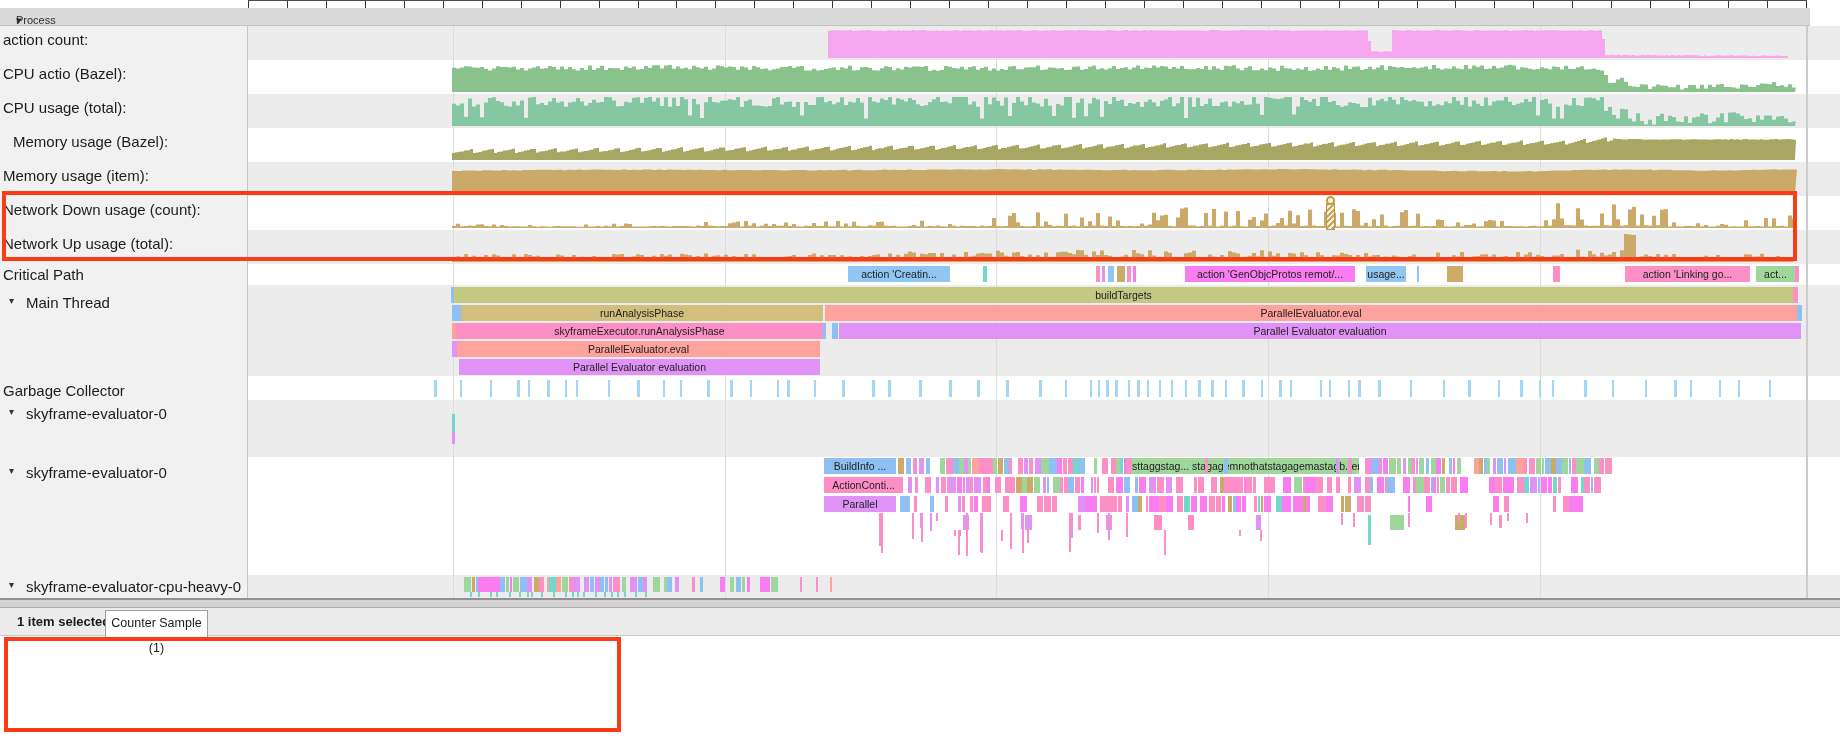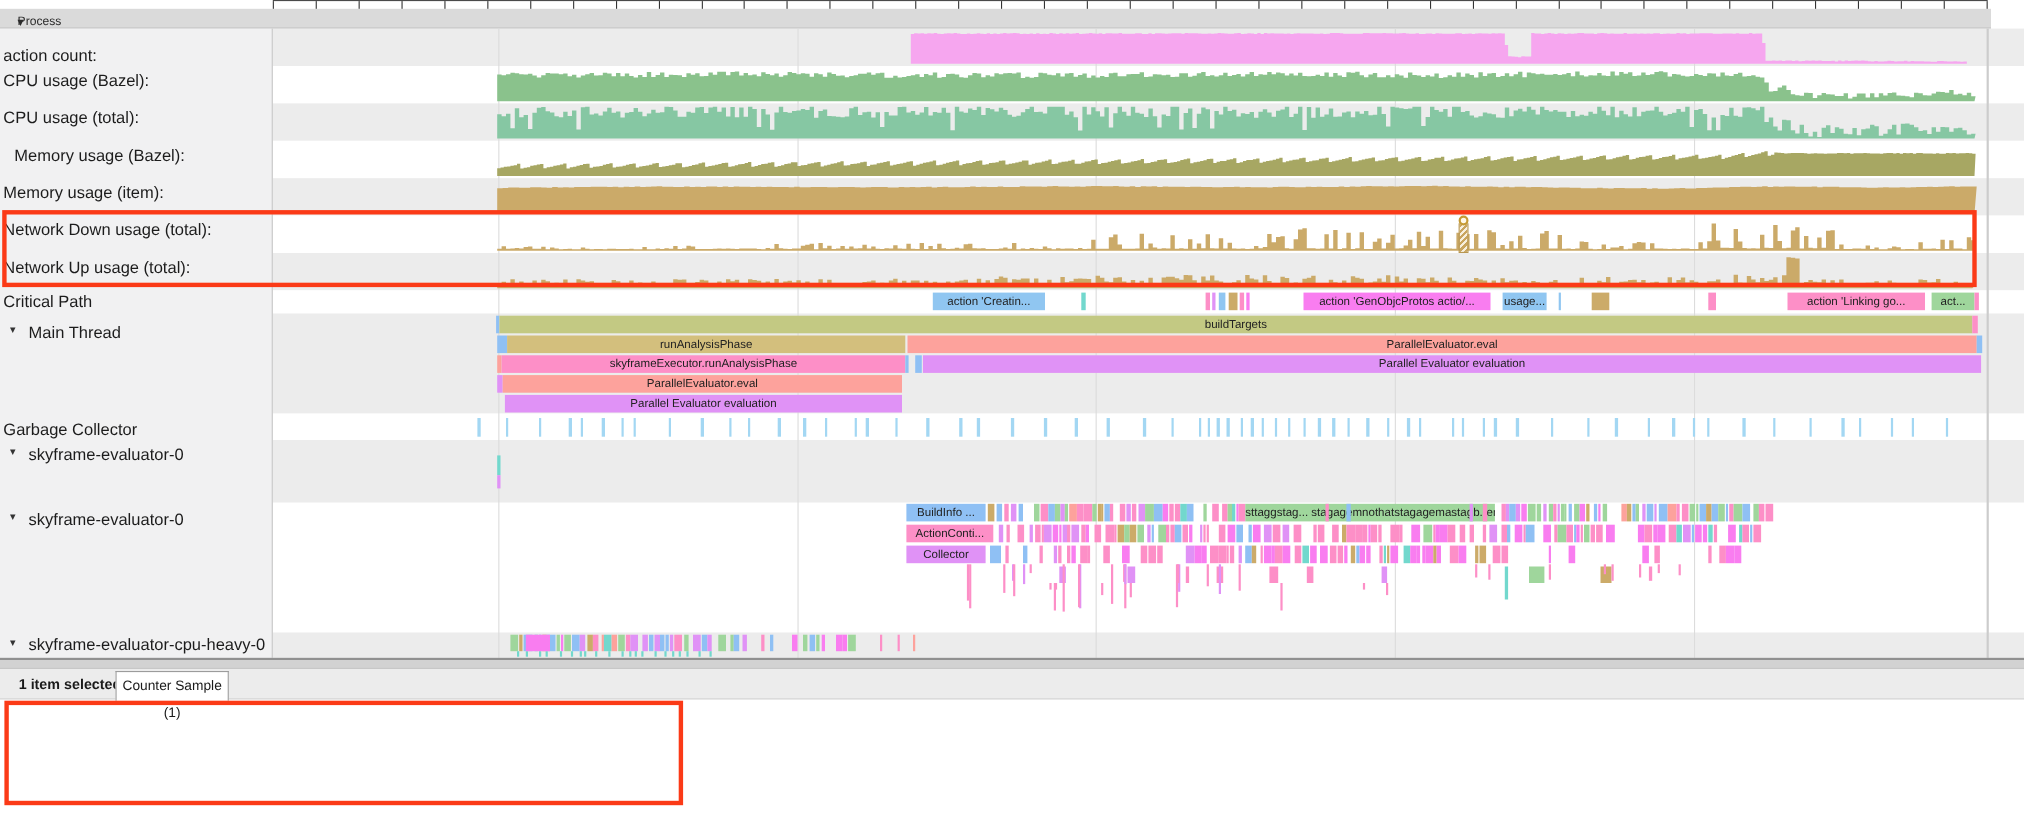--- a/index.html
+++ b/index.html
@@ -71,21 +71,21 @@
         <path d="M452 262L452 259.4L456 259.4L456 256.2L460 256.2L460 259.4L464 259.4L464 253.9L468 253.9L468 257.2L472 257.2L472 255.8L476 255.8L476 259.2L480 259.2L480 257.4L484 257.4L484 255.0L488 255.0L488 257.2L492 257.2L492 254.3L496 254.3L496 255.6L500 255.6L500 258.6L504 258.6L504 257.1L508 257.1L508 259.0L512 259.0L512 254.2L516 254.2L516 259.3L520 259.3L520 259.6L524 259.6L524 253.9L528 253.9L528 254.9L532 254.9L532 256.2L536 256.2L536 255.7L540 255.7L540 259.2L544 259.2L544 258.2L548 258.2L548 258.9L552 258.9L552 257.7L556 257.7L556 254.5L560 254.5L560 255.6L564 255.6L564 258.8L568 258.8L568 258.0L572 258.0L572 255.1L576 255.1L576 257.9L580 257.9L580 256.8L584 256.8L584 259.2L588 259.2L588 259.1L592 259.1L592 256.0L596 256.0L596 259.1L600 259.1L600 258.5L604 258.5L604 259.2L608 259.2L608 258.3L612 258.3L612 253.9L616 253.9L616 254.4L620 254.4L620 254.1L624 254.1L624 259.3L628 259.3L628 258.4L632 258.4L632 256.3L636 256.3L636 254.3L640 254.3L640 255.0L644 255.0L644 257.9L648 257.9L648 259.0L652 259.0L652 255.8L656 255.8L656 259.0L660 259.0L660 253.9L664 253.9L664 255.7L668 255.7L668 254.4L672 254.4L672 259.3L676 259.3L676 259.2L680 259.2L680 253.8L684 253.8L684 254.5L688 254.5L688 255.3L692 255.3L692 257.1L696 257.1L696 255.9L700 255.9L700 259.1L704 259.1L704 253.6L708 253.6L708 259.0L712 259.0L712 255.8L716 255.8L716 255.3L720 255.3L720 256.8L724 256.8L724 254.8L728 254.8L728 258.1L732 258.1L732 256.0L736 256.0L736 259.5L740 259.5L740 257.8L744 257.8L744 253.9L748 253.9L748 257.9L752 257.9L752 254.3L756 254.3L756 257.8L760 257.8L760 259.0L764 259.0L764 258.9L768 258.9L768 258.8L772 258.8L772 259.1L776 259.1L776 258.9L780 258.9L780 259.1L784 259.1L784 256.4L788 256.4L788 256.0L792 256.0L792 255.1L796 255.1L796 259.7L800 259.7L800 257.1L804 257.1L804 258.9L808 258.9L808 254.9L812 254.9L812 253.4L816 253.4L816 259.4L820 259.4L820 255.2L824 255.2L824 258.0L828 258.0L828 255.1L832 255.1L832 254.9L836 254.9L836 259.1L840 259.1L840 255.2L844 255.2L844 257.5L848 257.5L848 256.2L852 256.2L852 258.2L856 258.2L856 258.0L860 258.0L860 256.0L864 256.0L864 257.5L868 257.5L868 255.9L872 255.9L872 255.1L876 255.1L876 254.4L880 254.4L880 259.1L884 259.1L884 259.6L888 259.6L888 253.5L892 253.5L892 258.1L896 258.1L896 254.7L900 254.7L900 259.3L904 259.3L904 253.7L908 253.7L908 251.4L912 251.4L912 252.4L916 252.4L916 257.1L920 257.1L920 253.8L924 253.8L924 254.3L928 254.3L928 253.1L932 253.1L932 253.1L936 253.1L936 257.5L940 257.5L940 253.1L944 253.1L944 259.5L948 259.5L948 258.2L952 258.2L952 254.4L956 254.4L956 258.4L960 258.4L960 258.9L964 258.9L964 251.9L968 251.9L968 256.5L972 256.5L972 255.7L976 255.7L976 253.4L980 253.4L980 253.1L984 253.1L984 253.4L988 253.4L988 253.6L992 253.6L992 259.2L996 259.2L996 250.7L1000 250.7L1000 252.6L1004 252.6L1004 255.8L1008 255.8L1008 256.7L1012 256.7L1012 252.4L1016 252.4L1016 252.1L1020 252.1L1020 256.0L1024 256.0L1024 259.0L1028 259.0L1028 254.6L1032 254.6L1032 259.0L1036 259.0L1036 255.2L1040 255.2L1040 259.1L1044 259.1L1044 252.4L1048 252.4L1048 257.4L1052 257.4L1052 257.7L1056 257.7L1056 252.2L1060 252.2L1060 251.7L1064 251.7L1064 251.7L1068 251.7L1068 253.0L1072 253.0L1072 254.3L1076 254.3L1076 249.9L1080 249.9L1080 250.3L1084 250.3L1084 254.8L1088 254.8L1088 258.8L1092 258.8L1092 251.4L1096 251.4L1096 255.0L1100 255.0L1100 250.5L1104 250.5L1104 255.0L1108 255.0L1108 255.8L1112 255.8L1112 259.4L1116 259.4L1116 259.4L1120 259.4L1120 256.6L1124 256.6L1124 254.8L1128 254.8L1128 257.9L1132 257.9L1132 250.1L1136 250.1L1136 253.2L1140 253.2L1140 254.2L1144 254.2L1144 257.1L1148 257.1L1148 250.3L1152 250.3L1152 255.4L1156 255.4L1156 257.4L1160 257.4L1160 259.2L1164 259.2L1164 251.5L1168 251.5L1168 252.7L1172 252.7L1172 258.1L1176 258.1L1176 256.9L1180 256.9L1180 257.9L1184 257.9L1184 253.3L1188 253.3L1188 252.5L1192 252.5L1192 250.7L1196 250.7L1196 259.1L1200 259.1L1200 259.3L1204 259.3L1204 259.0L1208 259.0L1208 254.4L1212 254.4L1212 256.5L1216 256.5L1216 259.0L1220 259.0L1220 255.1L1224 255.1L1224 257.4L1228 257.4L1228 251.2L1232 251.2L1232 252.5L1236 252.5L1236 253.4L1240 253.4L1240 257.9L1244 257.9L1244 256.8L1248 256.8L1248 255.8L1252 255.8L1252 253.1L1256 253.1L1256 256.2L1260 256.2L1260 250.3L1264 250.3L1264 258.0L1268 258.0L1268 251.4L1272 251.4L1272 255.8L1276 255.8L1276 253.2L1280 253.2L1280 259.3L1284 259.3L1284 258.9L1288 258.9L1288 253.0L1292 253.0L1292 253.4L1296 253.4L1296 256.7L1300 256.7L1300 252.2L1304 252.2L1304 255.2L1308 255.2L1308 259.6L1312 259.6L1312 259.1L1316 259.1L1316 252.3L1320 252.3L1320 255.3L1324 255.3L1324 257.2L1328 257.2L1328 258.5L1332 258.5L1332 255.3L1336 255.3L1336 255.5L1340 255.5L1340 252.7L1344 252.7L1344 254.1L1348 254.1L1348 254.9L1352 254.9L1352 259.1L1356 259.1L1356 254.9L1360 254.9L1360 259.1L1364 259.1L1364 252.9L1368 252.9L1368 256.6L1372 256.6L1372 255.2L1376 255.2L1376 255.1L1380 255.1L1380 257.1L1384 257.1L1384 256.4L1388 256.4L1388 259.0L1392 259.0L1392 255.4L1396 255.4L1396 256.6L1400 256.6L1400 259.6L1404 259.6L1404 259.4L1408 259.4L1408 256.1L1412 256.1L1412 254.6L1416 254.6L1416 259.0L1420 259.0L1420 258.8L1424 258.8L1424 258.6L1428 258.6L1428 259.5L1432 259.5L1432 257.9L1436 257.9L1436 252.4L1440 252.4L1440 259.0L1444 259.0L1444 258.9L1448 258.9L1448 259.4L1452 259.4L1452 255.3L1456 255.3L1456 256.5L1460 256.5L1460 251.9L1464 251.9L1464 259.4L1468 259.4L1468 259.4L1472 259.4L1472 256.2L1476 256.2L1476 256.0L1480 256.0L1480 254.5L1484 254.5L1484 254.3L1488 254.3L1488 256.6L1492 256.6L1492 254.6L1496 254.6L1496 259.0L1500 259.0L1500 256.8L1504 256.8L1504 256.1L1508 256.1L1508 258.4L1512 258.4L1512 258.4L1516 258.4L1516 252.0L1520 252.0L1520 258.9L1524 258.9L1524 254.5L1528 254.5L1528 252.3L1532 252.3L1532 256.8L1536 256.8L1536 254.8L1540 254.8L1540 256.1L1544 256.1L1544 258.8L1548 258.8L1548 259.1L1552 259.1L1552 255.6L1556 255.6L1556 255.6L1560 255.6L1560 254.1L1564 254.1L1564 259.4L1568 259.4L1568 258.9L1572 258.9L1572 259.0L1576 259.0L1576 249.7L1580 249.7L1580 256.8L1584 256.8L1584 257.0L1588 257.0L1588 250.9L1592 250.9L1592 254.2L1596 254.2L1596 256.5L1600 256.5L1600 252.8L1604 252.8L1604 255.5L1608 255.5L1608 254.4L1612 254.4L1612 252.0L1616 252.0L1616 259.1L1620 259.1L1620 250.2L1624 250.2L1624 233.9L1628 233.9L1628 234.4L1632 234.4L1632 234.9L1636 234.9L1636 259.5L1640 259.5L1640 256.3L1644 256.3L1644 254.5L1648 254.5L1648 256.1L1652 256.1L1652 256.7L1656 256.7L1656 254.1L1660 254.1L1660 259.4L1664 259.4L1664 254.8L1668 254.8L1668 260.0L1672 260.0L1672 254.1L1676 254.1L1676 258.7L1680 258.7L1680 258.2L1684 258.2L1684 259.0L1688 259.0L1688 259.6L1692 259.6L1692 259.7L1696 259.7L1696 257.0L1700 257.0L1700 257.0L1704 257.0L1704 255.7L1708 255.7L1708 259.1L1712 259.1L1712 259.5L1716 259.5L1716 254.9L1720 254.9L1720 257.1L1724 257.1L1724 259.3L1728 259.3L1728 257.5L1732 257.5L1732 259.9L1736 259.9L1736 257.9L1740 257.9L1740 259.3L1744 259.3L1744 254.2L1748 254.2L1748 254.6L1752 254.6L1752 256.8L1756 256.8L1756 256.6L1760 256.6L1760 253.7L1764 253.7L1764 257.3L1768 257.3L1768 259.4L1772 259.4L1772 258.9L1776 258.9L1776 256.1L1780 256.1L1780 259.7L1784 259.7L1784 259.2L1788 259.2L1788 259.5L1792 259.5L1792 259.4L1796 259.4L1793 262Z" fill="#cbaa69"></path>
       </svg>
       <div class="slice" style="left: 848px; top: 266px; width: 102px; height: 16px; background: rgb(144, 198, 241); line-height: 16px;">action 'Creatin...</div>
       <div class="slice" style="left: 983px; top: 266px; width: 4px; height: 16px; background: rgb(114, 216, 205); line-height: 16px;"></div>
       <div class="slice" style="left: 1096px; top: 266px; width: 4px; height: 16px; background: rgb(253, 143, 199); line-height: 16px;"></div>
       <div class="slice" style="left: 1102px; top: 266px; width: 3px; height: 16px; background: rgb(224, 146, 246); line-height: 16px;"></div>
       <div class="slice" style="left: 1108px; top: 266px; width: 6px; height: 16px; background: rgb(144, 198, 241); line-height: 16px;"></div>
       <div class="slice" style="left: 1117px; top: 266px; width: 8px; height: 16px; background: rgb(204, 171, 105); line-height: 16px;"></div>
       <div class="slice" style="left: 1127px; top: 266px; width: 4px; height: 16px; background: rgb(253, 143, 199); line-height: 16px;"></div>
       <div class="slice" style="left: 1133px; top: 266px; width: 3px; height: 16px; background: rgb(249, 125, 240); line-height: 16px;"></div>
-      <div class="slice" style="left: 1185px; top: 266px; width: 170px; height: 16px; background: rgb(249, 125, 240); line-height: 16px;">action 'GenObjcProtos actio/...</div>
+      <div class="slice" style="left: 1185px; top: 266px; width: 170px; height: 16px; background: rgb(249, 125, 240); line-height: 16px;">action 'GenObjcProtos remot/...</div>
       <div class="slice" style="left: 1366px; top: 266px; width: 40px; height: 16px; background: rgb(144, 198, 241); line-height: 16px;">usage...</div>
       <div class="slice" style="left: 1417px; top: 266px; width: 2px; height: 16px; background: rgb(144, 198, 241); line-height: 16px;"></div>
       <div class="slice" style="left: 1447px; top: 266px; width: 16px; height: 16px; background: rgb(204, 171, 105); line-height: 16px;"></div>
       <div class="slice" style="left: 1553px; top: 266px; width: 7px; height: 16px; background: rgb(253, 143, 199); line-height: 16px;"></div>
       <div class="slice" style="left: 1625px; top: 266px; width: 125px; height: 16px; background: rgb(253, 143, 199); line-height: 16px;">action 'Linking go...</div>
       <div class="slice" style="left: 1756px; top: 266px; width: 39px; height: 16px; background: rgb(159, 214, 156); line-height: 16px;">act...</div>
       <div class="slice" style="left: 1795px; top: 266px; width: 4px; height: 16px; background: rgb(253, 143, 199); line-height: 16px;"></div>
       <div class="slice" style="left: 451px; top: 287px; width: 3px; height: 16px; background: rgb(143, 192, 244); line-height: 16px;"></div>
       <div class="slice" style="left: 454px; top: 287px; width: 1339px; height: 16px; background: rgb(195, 201, 131); line-height: 16px;">buildTargets</div>
       <div class="slice" style="left: 1793px; top: 287px; width: 5px; height: 16px; background: rgb(253, 143, 199); line-height: 16px;"></div>
@@ -106,21 +106,21 @@
       <div class="slice" style="left: 906px; top: 458px; width: 5px; height: 16px; background: rgb(143, 192, 244); line-height: 16px;"></div>
       <div class="slice" style="left: 913px; top: 458px; width: 4px; height: 16px; background: rgb(253, 143, 199); line-height: 16px;"></div>
       <div class="slice" style="left: 919px; top: 458px; width: 5px; height: 16px; background: rgb(224, 146, 246); line-height: 16px;"></div>
       <div class="slice" style="left: 926px; top: 458px; width: 4px; height: 16px; background: rgb(143, 192, 244); line-height: 16px;"></div>
       <div class="slice" style="left: 1132px; top: 458px; width: 227px; height: 16px; background: rgb(159, 214, 156); line-height: 16px;">sttaggstag...  stagagemnothatstagagemastagb.remot...</div>
       <div class="slice" style="left: 824px; top: 477px; width: 79px; height: 16px; background: rgb(253, 143, 199); line-height: 16px;">ActionConti...</div>
       <div class="slice" style="left: 908px; top: 477px; width: 4px; height: 16px; background: rgb(224, 146, 246); line-height: 16px;"></div>
       <div class="slice" style="left: 915px; top: 477px; width: 3px; height: 16px; background: rgb(253, 143, 199); line-height: 16px;"></div>
       <div class="slice" style="left: 925px; top: 477px; width: 6px; height: 16px; background: rgb(253, 143, 199); line-height: 16px;"></div>
       <div class="slice" style="left: 936px; top: 477px; width: 3px; height: 16px; background: rgb(224, 146, 246); line-height: 16px;"></div>
-      <div class="slice" style="left: 824px; top: 496px; width: 72px; height: 16px; background: rgb(224, 146, 246); line-height: 16px;">Collector</div>
+      <div class="slice" style="left: 824px; top: 496px; width: 72px; height: 16px; background: rgb(224, 146, 246); line-height: 16px;">Parallel</div>
       <div class="slice" style="left: 900px; top: 496px; width: 10px; height: 16px; background: rgb(143, 192, 244); line-height: 16px;"></div>
       <div class="slice" style="left: 914px; top: 496px; width: 3px; height: 16px; background: rgb(253, 143, 199); line-height: 16px;"></div>
       <div class="slice" style="left: 930px; top: 496px; width: 4px; height: 16px; background: rgb(143, 192, 244); line-height: 16px;"></div>
       <div class="slice" style="left: 945px; top: 496px; width: 3px; height: 16px; background: rgb(253, 143, 199); line-height: 16px;"></div>
       <div class="slice" style="left: 958px; top: 496px; width: 3px; height: 16px; background: rgb(224, 146, 246); line-height: 16px;"></div>
       <div class="slice" style="left: 1390px; top: 515px; width: 14px; height: 15px; background: rgb(159, 214, 156); line-height: 15px;"></div>
       <div class="slice" style="left: 1455px; top: 515px; width: 10px; height: 15px; background: rgb(204, 171, 105); line-height: 15px;"></div>
       <div class="slice" style="left: 940px; top: 458px; width: 5.1px; height: 16px; background: rgb(159, 214, 156);"></div>
       <div class="slice" style="left: 945.5px; top: 458px; width: 7.1px; height: 16px; background: rgb(253, 143, 199);"></div>
       <div class="slice" style="left: 953px; top: 458px; width: 5.6px; height: 16px; background: rgb(143, 192, 244);"></div>
@@ -532,26 +532,26 @@
       <div class="tick" style="left: 478px; top: 577px; width: 22px; height: 15px; background: rgb(249, 125, 240);"></div>
       <div class="tick" style="left: 692px; top: 577px; width: 3px; height: 15px; background: rgb(253, 143, 199);"></div>
       <div class="tick" style="left: 700px; top: 577px; width: 3px; height: 15px; background: rgb(143, 192, 244);"></div>
       <div class="tick" style="left: 800px; top: 577px; width: 2px; height: 15px; background: rgb(253, 143, 199);"></div>
       <div class="tick" style="left: 816px; top: 577px; width: 2px; height: 15px; background: rgb(253, 143, 199);"></div>
       <div class="tick" style="left: 830px; top: 577px; width: 2px; height: 15px; background: rgb(253, 162, 156);"></div>
       <div class="tick" style="left: 1326px; top: 203px; width: 9px; height: 27px; background: repeating-linear-gradient(135deg, rgb(201, 165, 95) 0px, rgb(201, 165, 95) 2px, rgb(247, 239, 221) 2px, rgb(247, 239, 221) 4px); border: 1px solid rgb(184, 150, 79); box-sizing: border-box;"></div>
       <div class="tick" style="left: 1326px; top: 196px; width: 9px; height: 9px; border-radius: 50%; border: 2px solid rgb(197, 154, 51); background: rgb(255, 248, 232); box-sizing: border-box;"></div>
     </div>
   <div id="labelcol">
-      <div class="tracklabel" style="left: 3px; top: 16px;">action count:</div>
-      <div class="tracklabel" style="left: 3px; top: 39px;">CPU usage (Bazel):</div>
+      <div class="tracklabel" style="left: 3px; top: 5px;">action count:</div>
+      <div class="tracklabel" style="left: 3px; top: 39px;">CPU actio (Bazel):</div>
       <div class="tracklabel" style="left: 3px; top: 73px;">CPU usage (total):</div>
       <div class="tracklabel" style="left: 13px; top: 107px;">Memory usage (Bazel):</div>
       <div class="tracklabel" style="left: 3px; top: 141px;">Memory usage (item):</div>
-      <div class="tracklabel" style="left: 3px; top: 175px;">Network Down usage (total):</div>
+      <div class="tracklabel" style="left: 3px; top: 175px;">Network Down usage (count):</div>
       <div class="tracklabel" style="left: 3px; top: 209px;">Network Up usage (total):</div>
       <div class="tracklabel" style="left: 3px; top: 240px;">Critical Path</div>
       <div class="tracklabel" style="left: 26px; top: 268px;"><span class="arr">▾</span>Main Thread</div>
       <div class="tracklabel" style="left: 3px; top: 356px;">Garbage Collector</div>
       <div class="tracklabel" style="left: 26px; top: 379px;"><span class="arr">▾</span>skyframe-evaluator-0</div>
       <div class="tracklabel" style="left: 26px; top: 438px;"><span class="arr">▾</span>skyframe-evaluator-0</div>
       <div class="tracklabel" style="left: 26px; top: 552px;"><span class="arr">▾</span>skyframe-evaluator-cpu-heavy-0</div>
     </div>
 
   <div id="divider1"></div>

